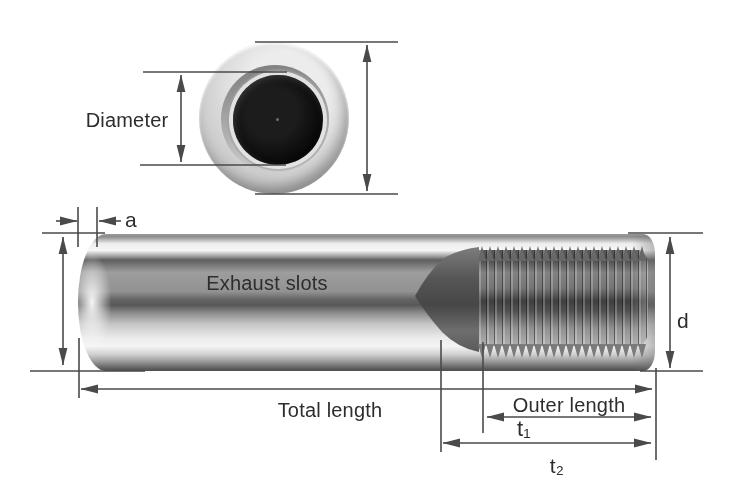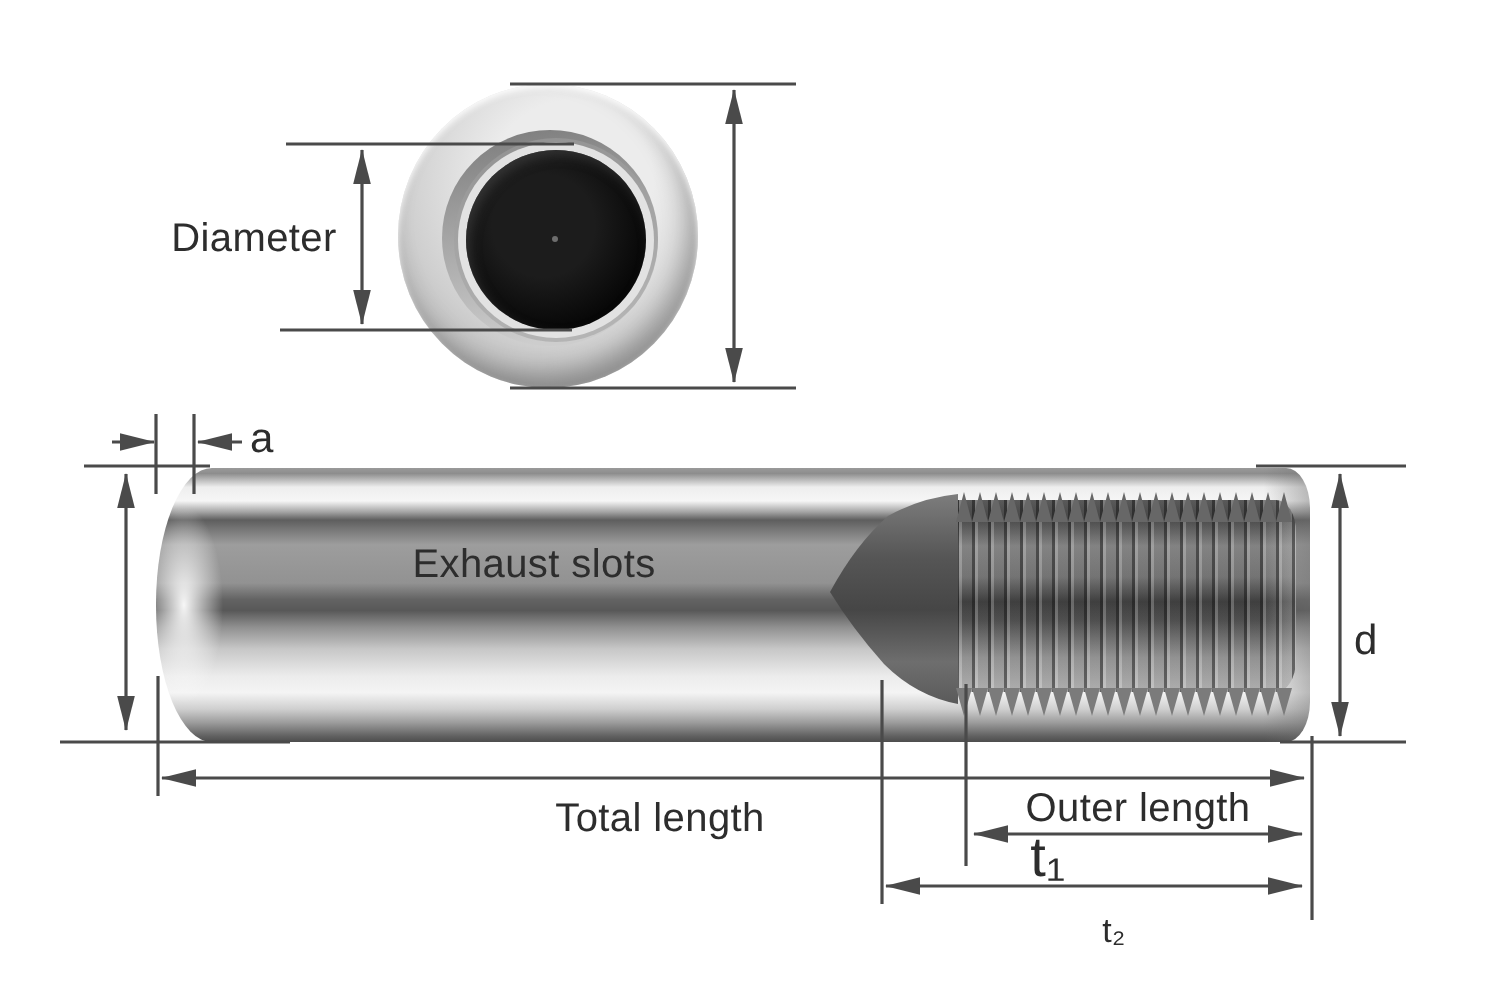--- a/index.html
+++ b/index.html
@@ -128,16 +128,16 @@
       <line x1="443" y1="443" x2="651" y2="443" marker-start="url(#ah)" marker-end="url(#ah)"></line>
     </g>
   </svg>
 
   <div class="lbl" style="left:127px;top:120px;">Diameter</div>
   <div class="lbl" style="left:267px;top:283px;text-align:center;">Exhaust slots</div>
   <div class="lbl" style="left:131px;top:220px;font-size:21px;">a</div>
   <div class="lbl" style="left:683px;top:321px;font-size:21px;">d</div>
   <div class="lbl" style="left:330px;top:410px;">Total length</div>
   <div class="lbl" style="left:569px;top:405px;">Outer length</div>
-  <div class="lbl" style="left:524px;top:429px;font-size:28px;">t₁</div>
-  <div class="lbl" style="left:557px;top:466px;font-size:17px;">t₂</div>
+  <div class="lbl" style="left:524px;top:429px;font-size:22px;">t₁</div>
+  <div class="lbl" style="left:557px;top:466px;font-size:21px;">t₂</div>
 
 </div>
 
 </body></html>

